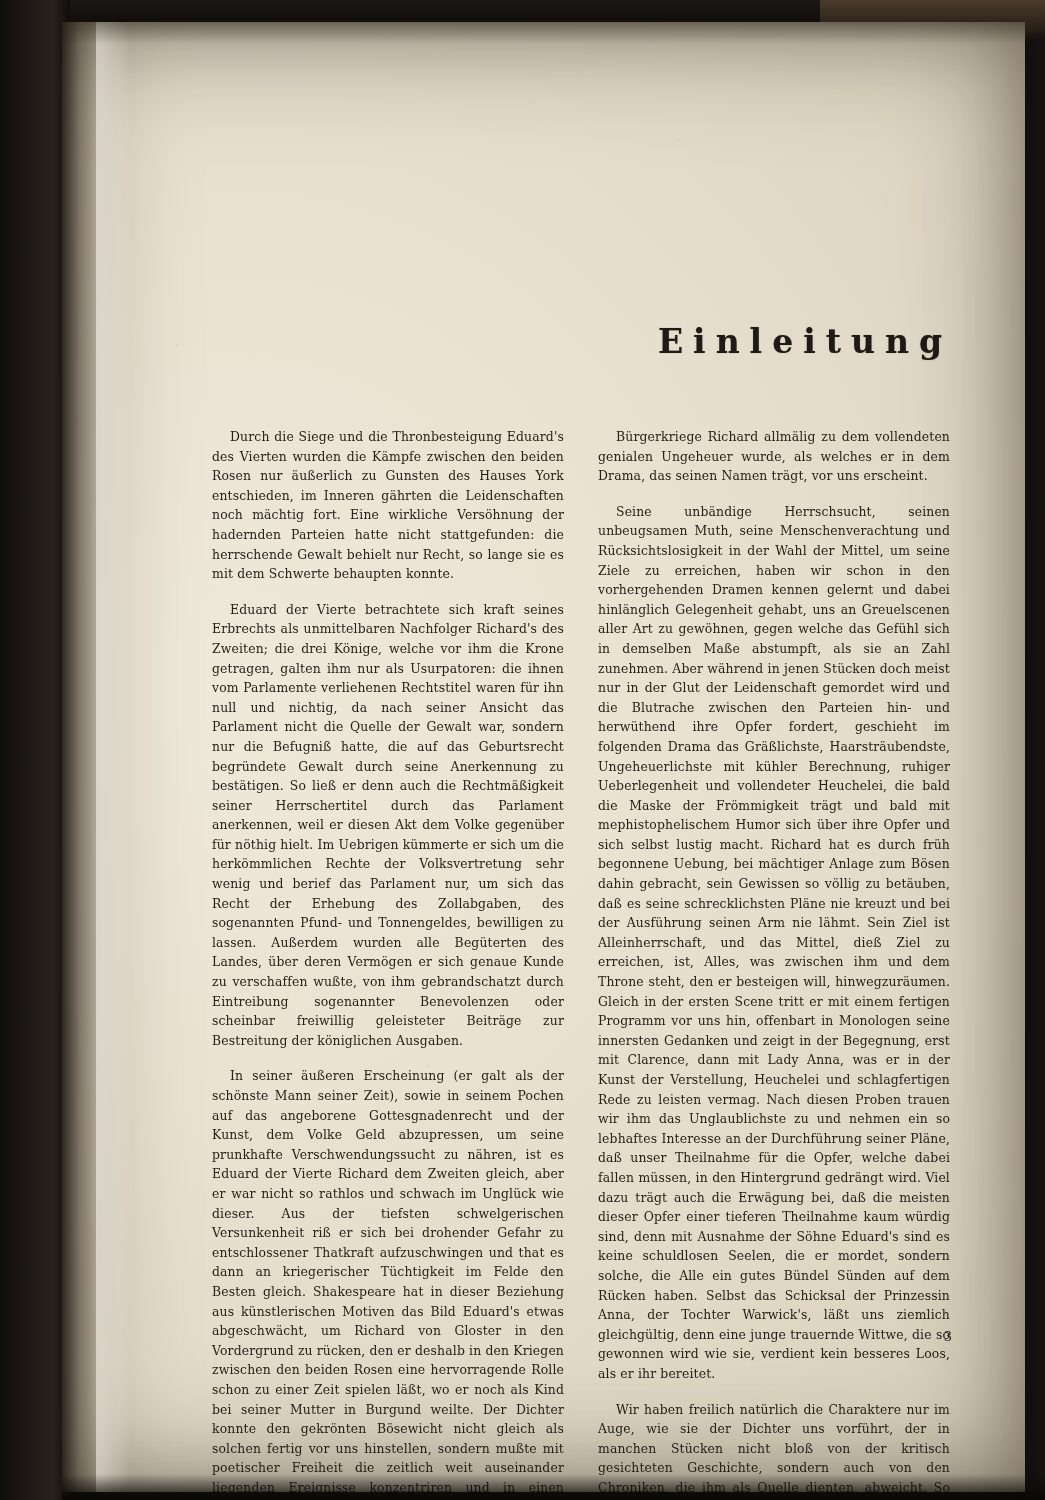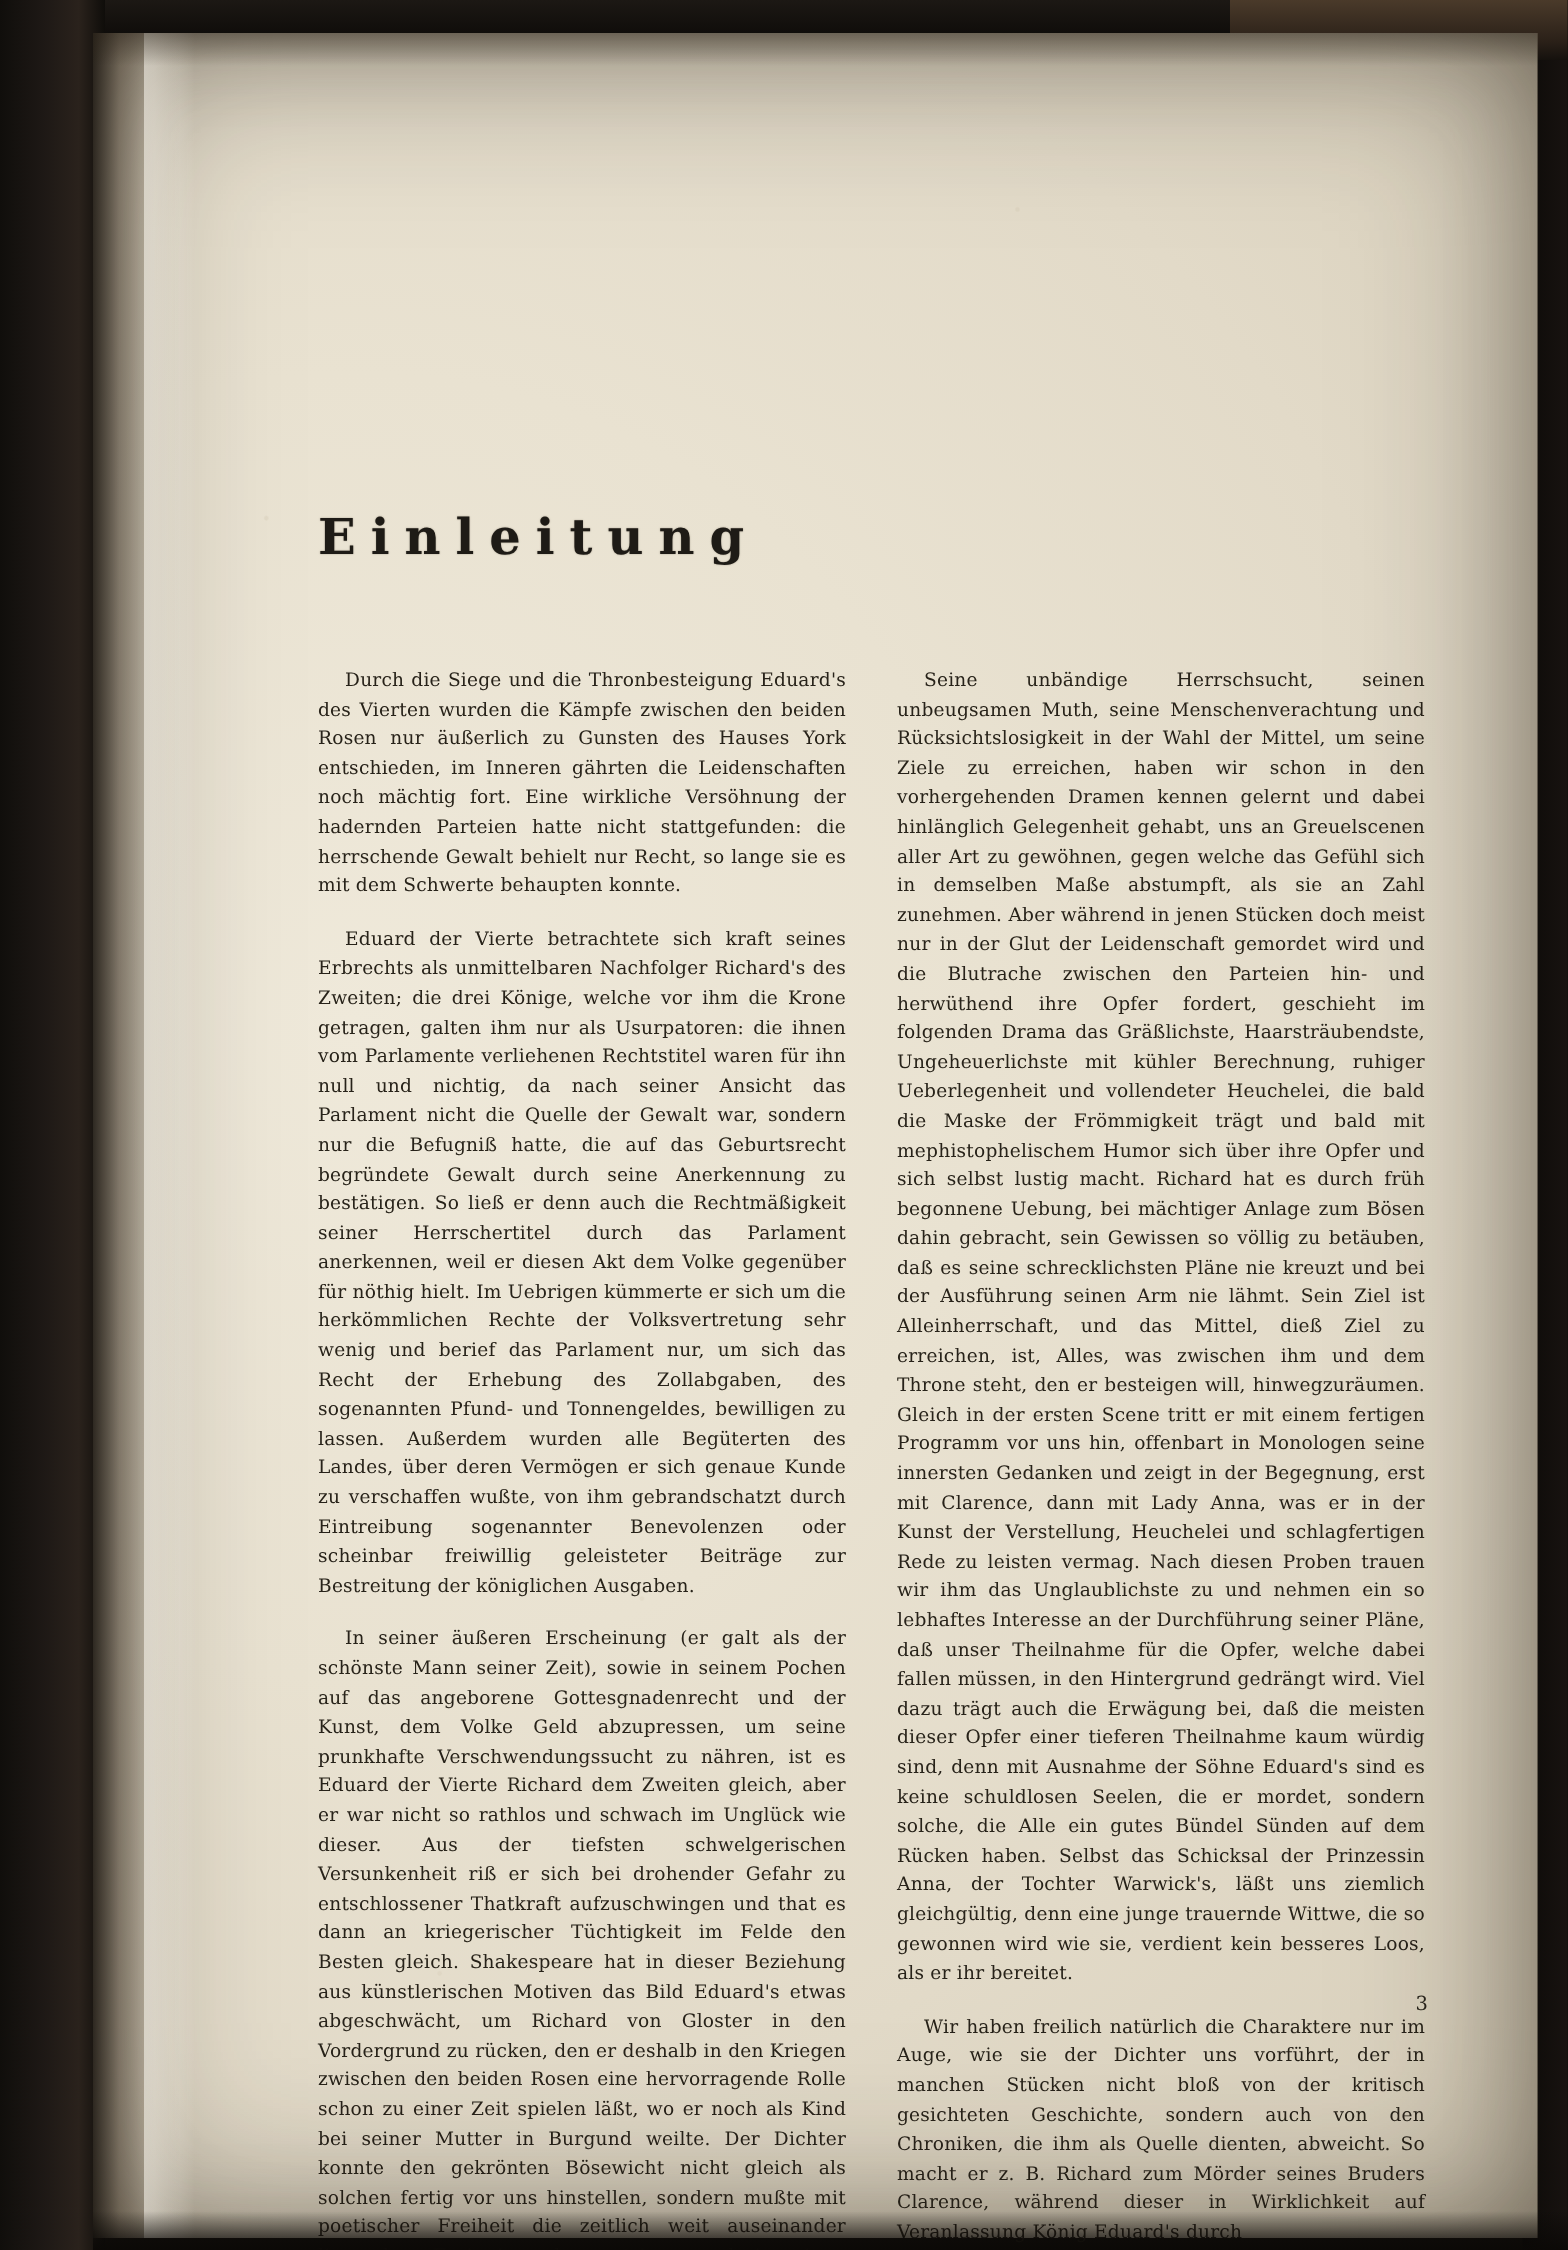--- a/index.html
+++ b/index.html
@@ -81,26 +81,26 @@
   
   .sheet {
     position: absolute;
     left: 150px;
     top: 300px;
     width: 740px;
     color: #23201a;
   }
 
   .title {
-    text-align: left;
+    text-align: right;
     font-family: "DejaVu Serif", serif;
     font-size: 33px;
     letter-spacing: 10px;
     color: #1e1b16;
-    margin: 16px 0 66px 0;
+    margin: 0 0 66px 0;
     font-weight: 600;
     text-shadow: 0 0 1px rgba(80,70,55,0.6);
   }
 
   .columns {
     display: flex;
     gap: 34px;
     align-items: flex-start;
   }
   .col {
@@ -163,20 +163,21 @@
     <div class="sheet">
       <h1 class="title">Einleitung</h1>
 
       <div class="columns">
         <div class="col">
           <p>Durch die Siege und die Thronbesteigung Eduard's des Vierten wurden die Kämpfe zwischen den beiden Rosen nur äußerlich zu Gunsten des Hauses York entschieden, im Inneren gährten die Leidenschaften noch mächtig fort. Eine wirkliche Versöhnung der hadernden Parteien hatte nicht stattgefunden: die herrschende Gewalt behielt nur Recht, so lange sie es mit dem Schwerte behaupten konnte.</p>
           <p>Eduard der Vierte betrachtete sich kraft seines Erbrechts als unmittelbaren Nachfolger Richard's des Zweiten; die drei Könige, welche vor ihm die Krone getragen, galten ihm nur als Usurpatoren: die ihnen vom Parlamente verliehenen Rechtstitel waren für ihn null und nichtig, da nach seiner Ansicht das Parlament nicht die Quelle der Gewalt war, sondern nur die Befugniß hatte, die auf das Geburtsrecht begründete Gewalt durch seine Anerkennung zu bestätigen. So ließ er denn auch die Rechtmäßigkeit seiner Herrschertitel durch das Parlament anerkennen, weil er diesen Akt dem Volke gegenüber für nöthig hielt. Im Uebrigen kümmerte er sich um die herkömmlichen Rechte der Volksvertretung sehr wenig und berief das Parlament nur, um sich das Recht der Erhebung des Zollabgaben, des sogenannten Pfund- und Tonnengeldes, bewilligen zu lassen. Außerdem wurden alle Begüterten des Landes, über deren Vermögen er sich genaue Kunde zu verschaffen wußte, von ihm gebrandschatzt durch Eintreibung sogenannter Benevolenzen oder scheinbar freiwillig geleisteter Beiträge zur Bestreitung der königlichen Ausgaben.</p>
           <p>In seiner äußeren Erscheinung (er galt als der schönste Mann seiner Zeit), sowie in seinem Pochen auf das angeborene Gottesgnadenrecht und der Kunst, dem Volke Geld abzupressen, um seine prunkhafte Verschwendungssucht zu nähren, ist es Eduard der Vierte Richard dem Zweiten gleich, aber er war nicht so rathlos und schwach im Unglück wie dieser. Aus der tiefsten schwelgerischen Versunkenheit riß er sich bei drohender Gefahr zu entschlossener Thatkraft aufzuschwingen und that es dann an kriegerischer Tüchtigkeit im Felde den Besten gleich. Shakespeare hat in dieser Beziehung aus künstlerischen Motiven das Bild Eduard's etwas abgeschwächt, um Richard von Gloster in den Vordergrund zu rücken, den er deshalb in den Kriegen zwischen den beiden Rosen eine hervorragende Rolle schon zu einer Zeit spielen läßt, wo er noch als Kind bei seiner Mutter in Burgund weilte. Der Dichter konnte den gekrönten Bösewicht nicht gleich als solchen fertig vor uns hinstellen, sondern mußte mit poetischer Freiheit die zeitlich weit auseinander liegenden Ereignisse konzentriren und in einen inneren Zusammenhang bringen, um zu zeigen und psychologisch glaubwürdig zu machen, wie unter dem verwildernden Einfluß der</p>
         </div>
         <div class="col">
+          <p>Bürgerkriege Richard allmälig zu dem vollendeten genialen Ungeheuer wurde, als welches er in dem Drama, das seinen Namen trägt, vor uns erscheint.</p>
           <p>Seine unbändige Herrschsucht, seinen unbeugsamen Muth, seine Menschenverachtung und Rücksichtslosigkeit in der Wahl der Mittel, um seine Ziele zu erreichen, haben wir schon in den vorhergehenden Dramen kennen gelernt und dabei hinlänglich Gelegenheit gehabt, uns an Greuelscenen aller Art zu gewöhnen, gegen welche das Gefühl sich in demselben Maße abstumpft, als sie an Zahl zunehmen. Aber während in jenen Stücken doch meist nur in der Glut der Leidenschaft gemordet wird und die Blutrache zwischen den Parteien hin- und herwüthend ihre Opfer fordert, geschieht im folgenden Drama das Gräßlichste, Haarsträubendste, Ungeheuerlichste mit kühler Berechnung, ruhiger Ueberlegenheit und vollendeter Heuchelei, die bald die Maske der Frömmigkeit trägt und bald mit mephistophelischem Humor sich über ihre Opfer und sich selbst lustig macht. Richard hat es durch früh begonnene Uebung, bei mächtiger Anlage zum Bösen dahin gebracht, sein Gewissen so völlig zu betäuben, daß es seine schrecklichsten Pläne nie kreuzt und bei der Ausführung seinen Arm nie lähmt. Sein Ziel ist Alleinherrschaft, und das Mittel, dieß Ziel zu erreichen, ist, Alles, was zwischen ihm und dem Throne steht, den er besteigen will, hinwegzuräumen. Gleich in der ersten Scene tritt er mit einem fertigen Programm vor uns hin, offenbart in Monologen seine innersten Gedanken und zeigt in der Begegnung, erst mit Clarence, dann mit Lady Anna, was er in der Kunst der Verstellung, Heuchelei und schlagfertigen Rede zu leisten vermag. Nach diesen Proben trauen wir ihm das Unglaublichste zu und nehmen ein so lebhaftes Interesse an der Durchführung seiner Pläne, daß unser Theilnahme für die Opfer, welche dabei fallen müssen, in den Hintergrund gedrängt wird. Viel dazu trägt auch die Erwägung bei, daß die meisten dieser Opfer einer tieferen Theilnahme kaum würdig sind, denn mit Ausnahme der Söhne Eduard's sind es keine schuldlosen Seelen, die er mordet, sondern solche, die Alle ein gutes Bündel Sünden auf dem Rücken haben. Selbst das Schicksal der Prinzessin Anna, der Tochter Warwick's, läßt uns ziemlich gleichgültig, denn eine junge trauernde Wittwe, die so gewonnen wird wie sie, verdient kein besseres Loos, als er ihr bereitet.</p>
           <p>Wir haben freilich natürlich die Charaktere nur im Auge, wie sie der Dichter uns vorführt, der in manchen Stücken nicht bloß von der kritisch gesichteten Geschichte, sondern auch von den Chroniken, die ihm als Quelle dienten, abweicht. So macht er z. B. Richard zum Mörder seines Bruders Clarence, während dieser in Wirklichkeit auf Veranlassung König Eduard's durch</p>
         </div>
       </div>
 
       <div class="folio">3</div>
     </div>
 
     <div class="vignette"></div>
   </div>

